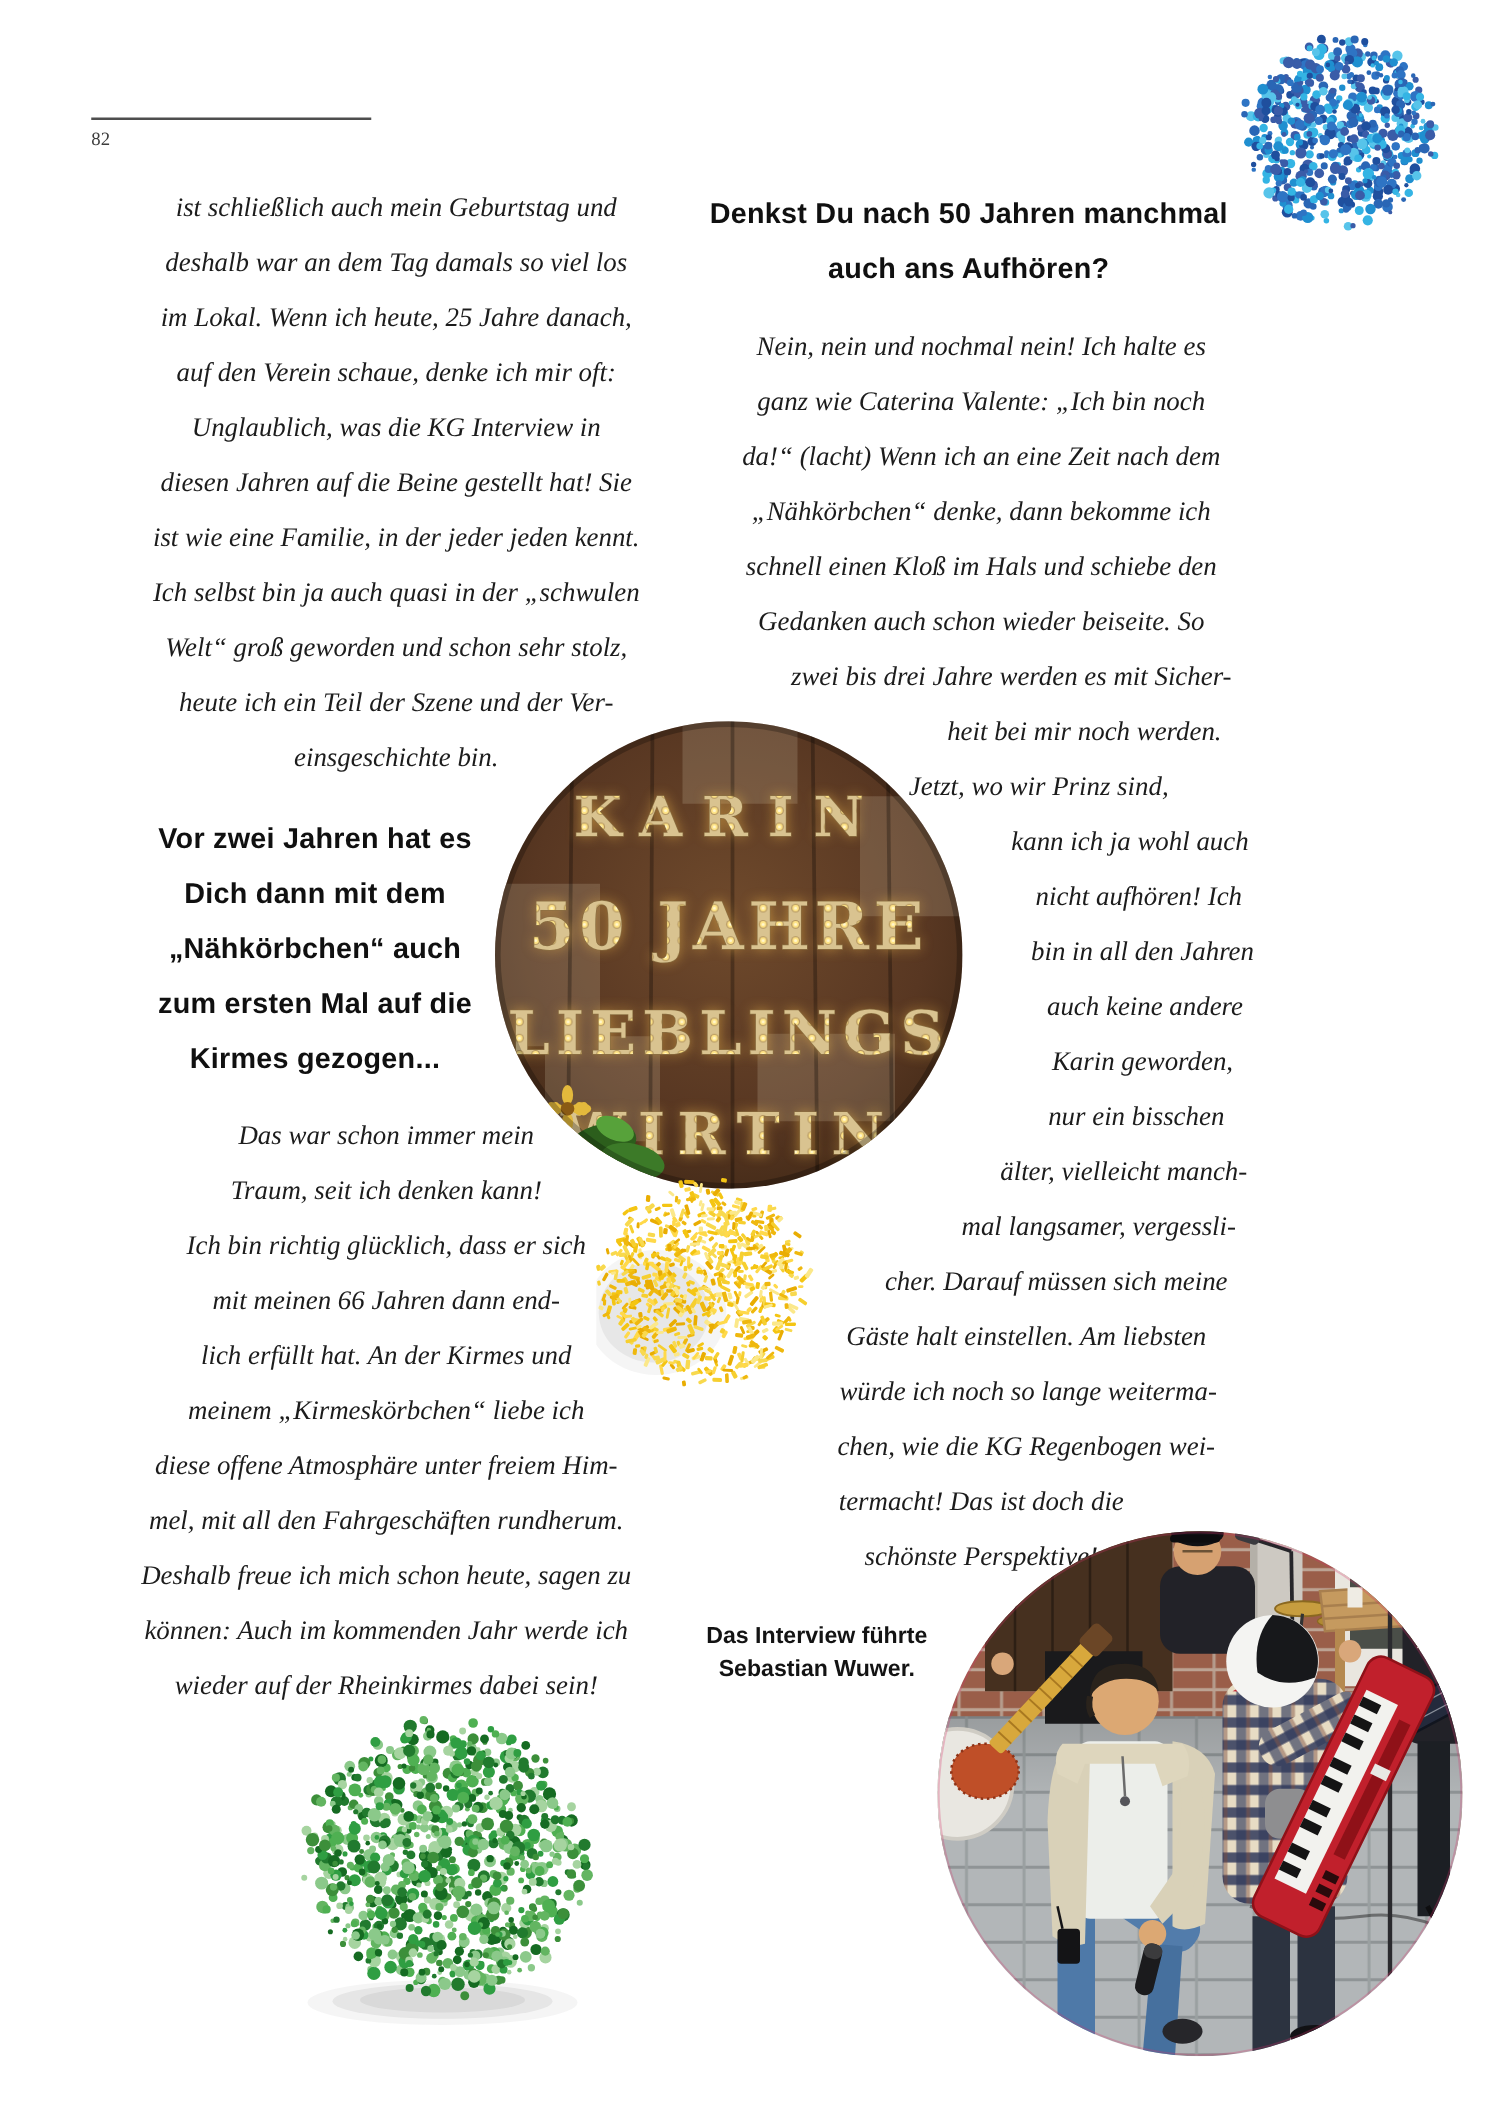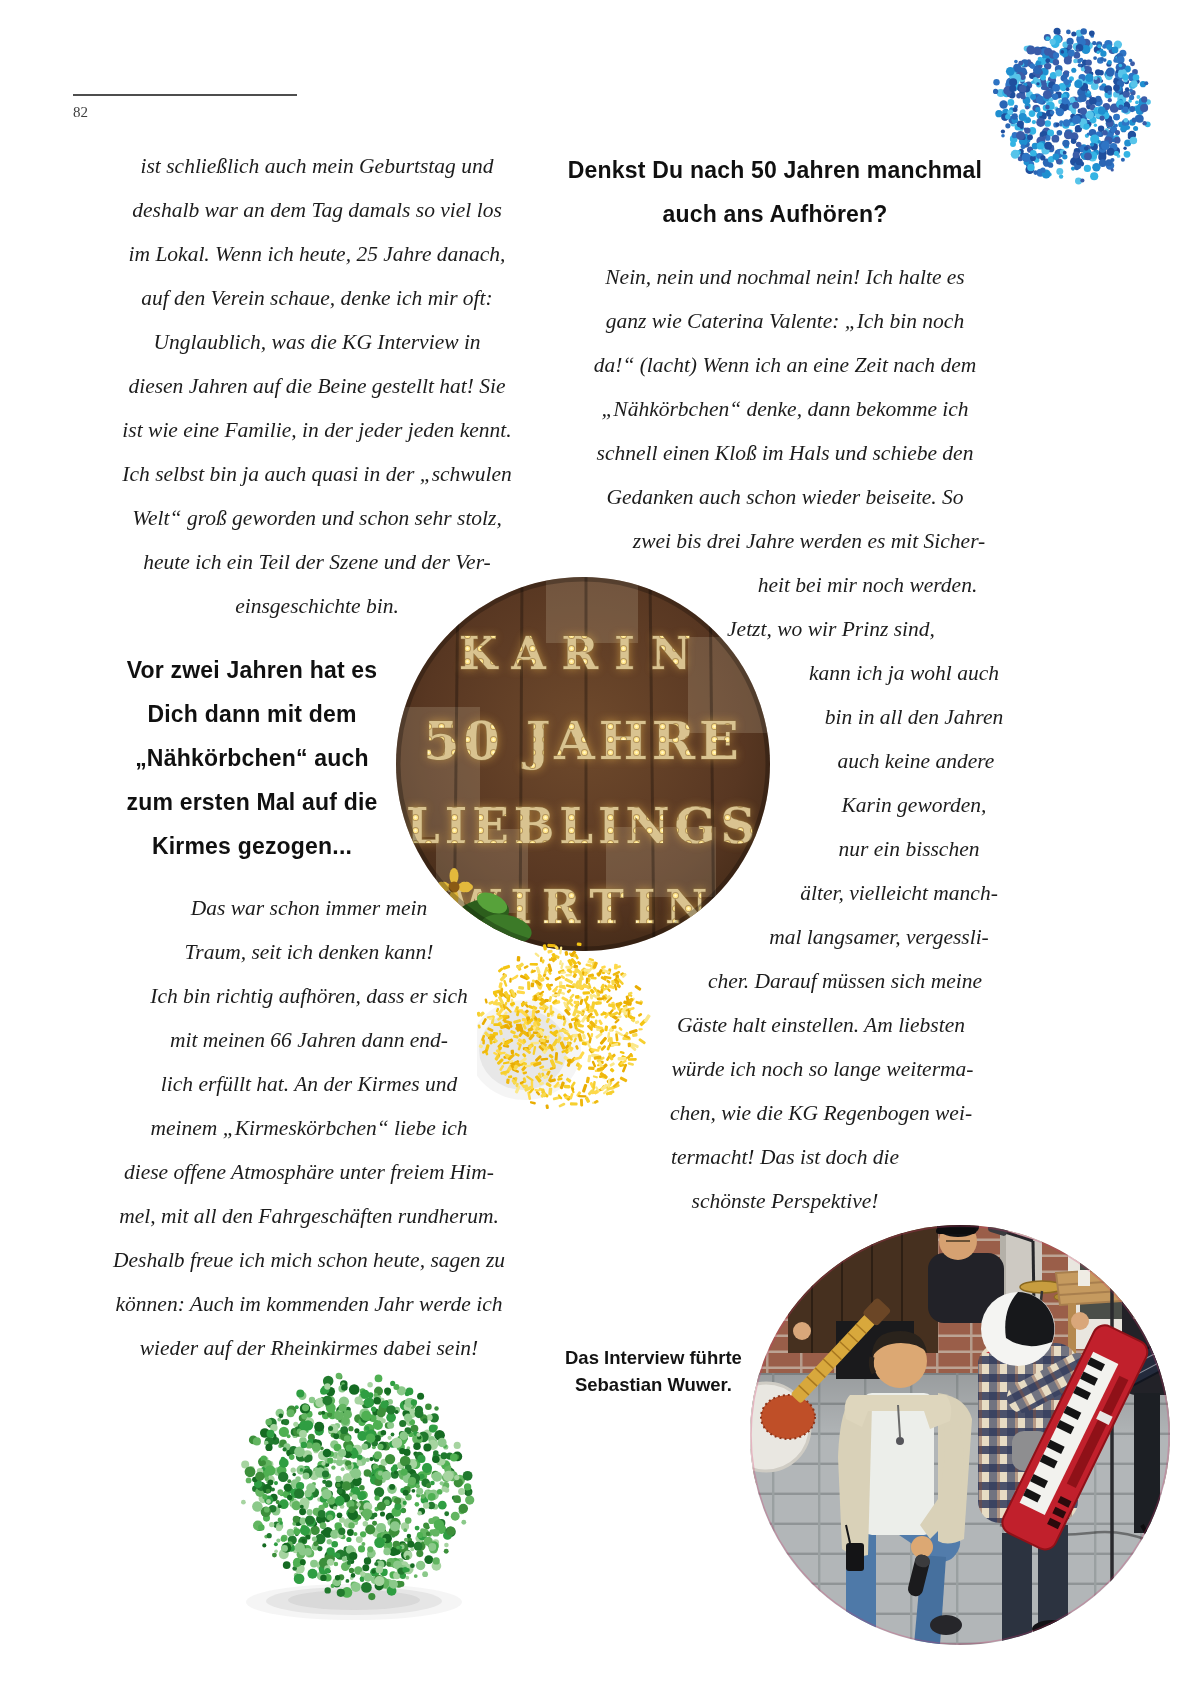--- a/index.html
+++ b/index.html
@@ -43,21 +43,21 @@
     <div class="ln">Vor zwei Jahren hat es</div>
     <div class="ln">Dich dann mit dem</div>
     <div class="ln">„Nähkörbchen“ auch</div>
     <div class="ln">zum ersten Mal auf die</div>
     <div class="ln">Kirmes gezogen...</div>
   </div>
 
   <div class="abs serif" style="left:74px;top:886px;width:470px;">
     <div class="ln">Das war schon immer mein</div>
     <div class="ln">Traum, seit ich denken kann!</div>
-    <div class="ln">Ich bin richtig aufhören, dass er sich</div>
+    <div class="ln">Ich bin richtig glücklich, dass er sich</div>
     <div class="ln">mit meinen 66 Jahren dann end-</div>
     <div class="ln">lich erfüllt hat. An der Kirmes und</div>
     <div class="ln">meinem „Kirmeskörbchen“ liebe ich</div>
     <div class="ln">diese offene Atmosphäre unter freiem Him-</div>
     <div class="ln">mel, mit all den Fahrgeschäften rundherum.</div>
     <div class="ln">Deshalb freue ich mich schon heute, sagen zu</div>
     <div class="ln">können: Auch im kommenden Jahr werde ich</div>
     <div class="ln">wieder auf der Rheinkirmes dabei sein!</div>
   </div>
 
@@ -70,35 +70,36 @@
     <div class="ln">Nein, nein und nochmal nein! Ich halte es</div>
     <div class="ln">ganz wie Caterina Valente: „Ich bin noch</div>
     <div class="ln">da!“ (lacht) Wenn ich an eine Zeit nach dem</div>
     <div class="ln">„Nähkörbchen“ denke, dann bekomme ich</div>
     <div class="ln">schnell einen Kloß im Hals und schiebe den</div>
     <div class="ln">Gedanken auch schon wieder beiseite. So</div>
     <div class="ln" style="margin-left:48px">zwei bis drei Jahre werden es mit Sicher-</div>
     <div class="ln" style="margin-left:165px">heit bei mir noch werden.</div>
     <div class="ln" style="margin-left:92px">Jetzt, wo wir Prinz sind,</div>
     <div class="ln" style="margin-left:238px">kann ich ja wohl auch</div>
+    <div class="ln" style="margin-left:252px">nicht aufhören! Ich</div>
     <div class="ln" style="margin-left:258px">bin in all den Jahren</div>
     <div class="ln" style="margin-left:262px">auch keine andere</div>
     <div class="ln" style="margin-left:258px">Karin geworden,</div>
     <div class="ln" style="margin-left:248px">nur ein bisschen</div>
     <div class="ln" style="margin-left:228px">älter, vielleicht manch-</div>
     <div class="ln" style="margin-left:188px">mal langsamer, vergessli-</div>
     <div class="ln" style="margin-left:120px">cher. Darauf müssen sich meine</div>
     <div class="ln" style="margin-left:72px">Gäste halt einstellen. Am liebsten</div>
     <div class="ln" style="margin-left:75px">würde ich noch so lange weiterma-</div>
     <div class="ln" style="margin-left:72px">chen, wie die KG Regenbogen wei-</div>
     <div class="ln">termacht! Das ist doch die</div>
     <div class="ln">schönste Perspektive!</div>
   </div>
 
-  <div class="abs byline" style="left:565px;top:1344px;">
+  <div class="abs byline" style="left:565px;top:1294px;">
     <div class="ln">Das Interview führte</div>
     <div class="ln">Sebastian Wuwer.</div>
   </div>
 
   <svg class="abs" style="left:396px;top:577px;" width="374" height="374" viewBox="0 0 374 374">
     <defs>
       <radialGradient id="wood" cx="50%" cy="42%" r="78%">
         <stop offset="0" stop-color="#6f4a2c"></stop>
         <stop offset="0.55" stop-color="#583722"></stop>
         <stop offset="1" stop-color="#33200f"></stop>

